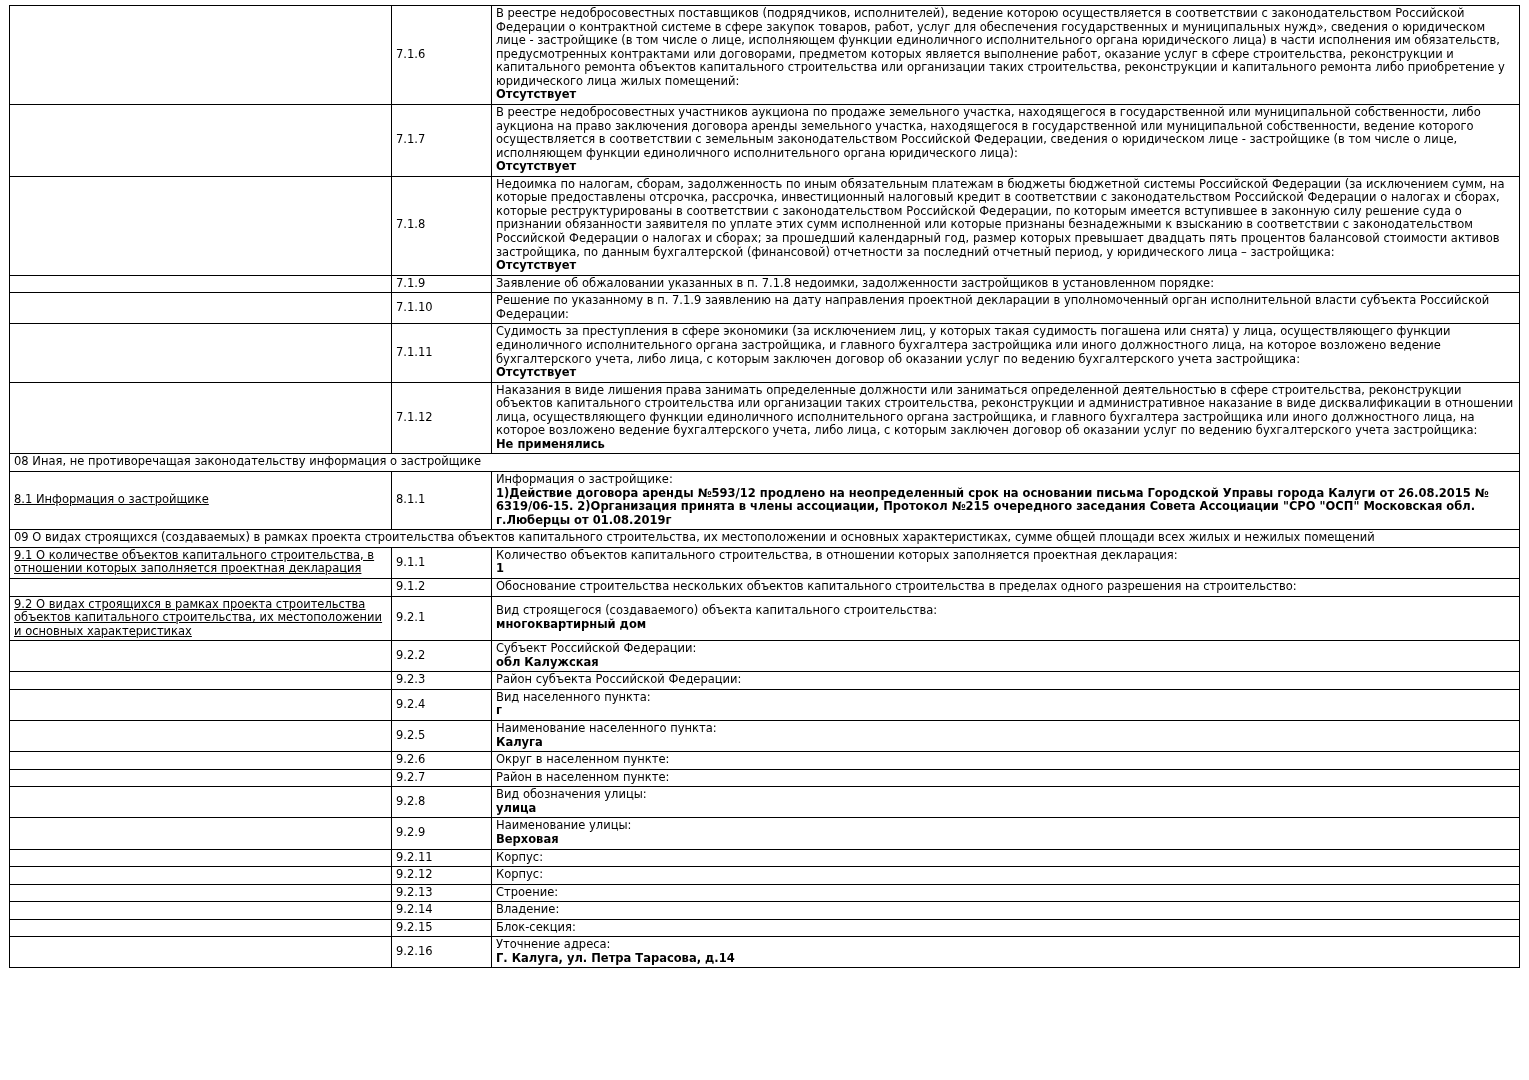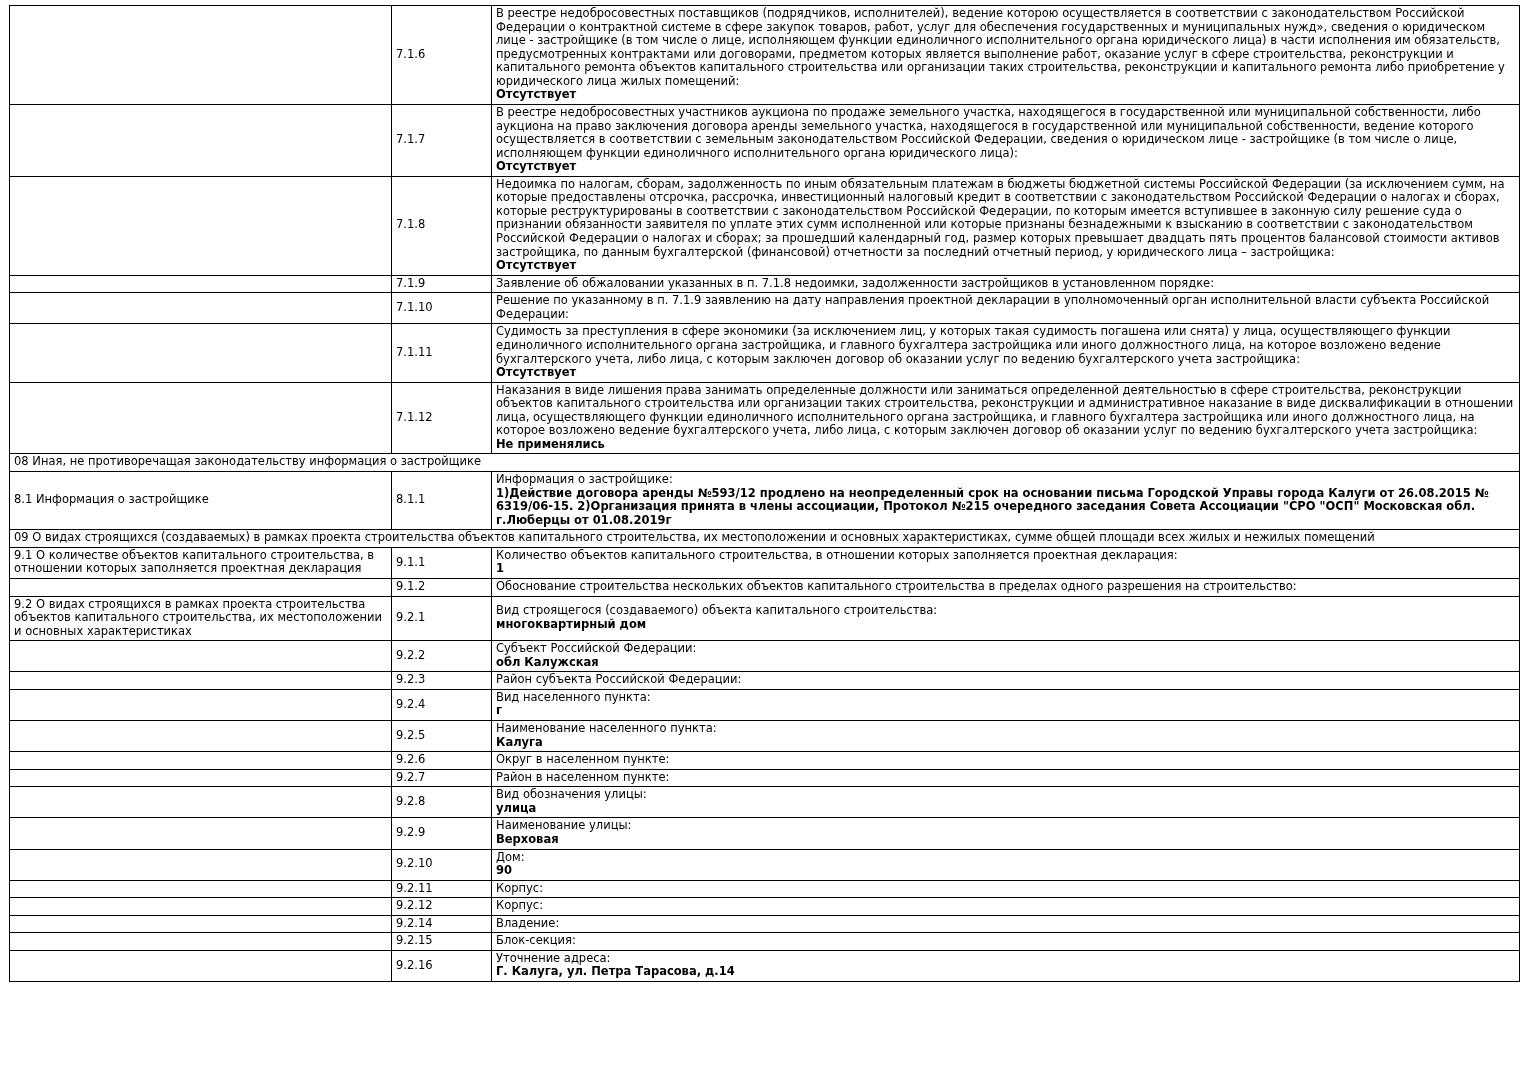--- a/index.html
+++ b/index.html
@@ -20,21 +20,21 @@
     width: 1511px;
     table-layout: fixed;
   }
   table.decl td {
     border: 1px solid #000000;
     padding: 1px 4px 2px 4px;
     vertical-align: middle;
     word-wrap: break-word;
     overflow-wrap: break-word;
   }
-  td.col-desc { vertical-align: middle; }
+  td.col-desc { vertical-align: middle; text-decoration: underline; }
   td.col-num  { vertical-align: middle; }
   td.col-content { vertical-align: top; }
   td.section-cell {
     vertical-align: middle;
     padding: 2px 4px;
     margin-left: 40px;
   }
   .value { font-weight: bold; }
 </style>
 </head>
@@ -195,38 +195,37 @@
         <tr>
           <td class="col-desc"></td>
           <td class="col-num">9.2.9</td>
           <td class="col-content">
             <div>Наименование улицы:</div>
             <div class="value">Верховая</div>
           </td>
         </tr>
         <tr>
           <td class="col-desc"></td>
-          <td class="col-num">9.2.10</td>
-          <td class="col-content">
-            <div>Дом:</div>
-            <div class="value">90</div>
-          </td>
-        </tr>
-        <tr>
-          <td class="col-desc"></td>
           <td class="col-num">9.2.11</td>
           <td class="col-content">
             <div>Корпус:</div>
           </td>
         </tr>
         <tr>
           <td class="col-desc"></td>
           <td class="col-num">9.2.12</td>
           <td class="col-content">
             <div>Корпус:</div>
+          </td>
+        </tr>
+        <tr>
+          <td class="col-desc"></td>
+          <td class="col-num">9.2.13</td>
+          <td class="col-content">
+            <div>Строение:</div>
           </td>
         </tr>
         <tr>
           <td class="col-desc"></td>
           <td class="col-num">9.2.14</td>
           <td class="col-content">
             <div>Владение:</div>
           </td>
         </tr>
         <tr>

